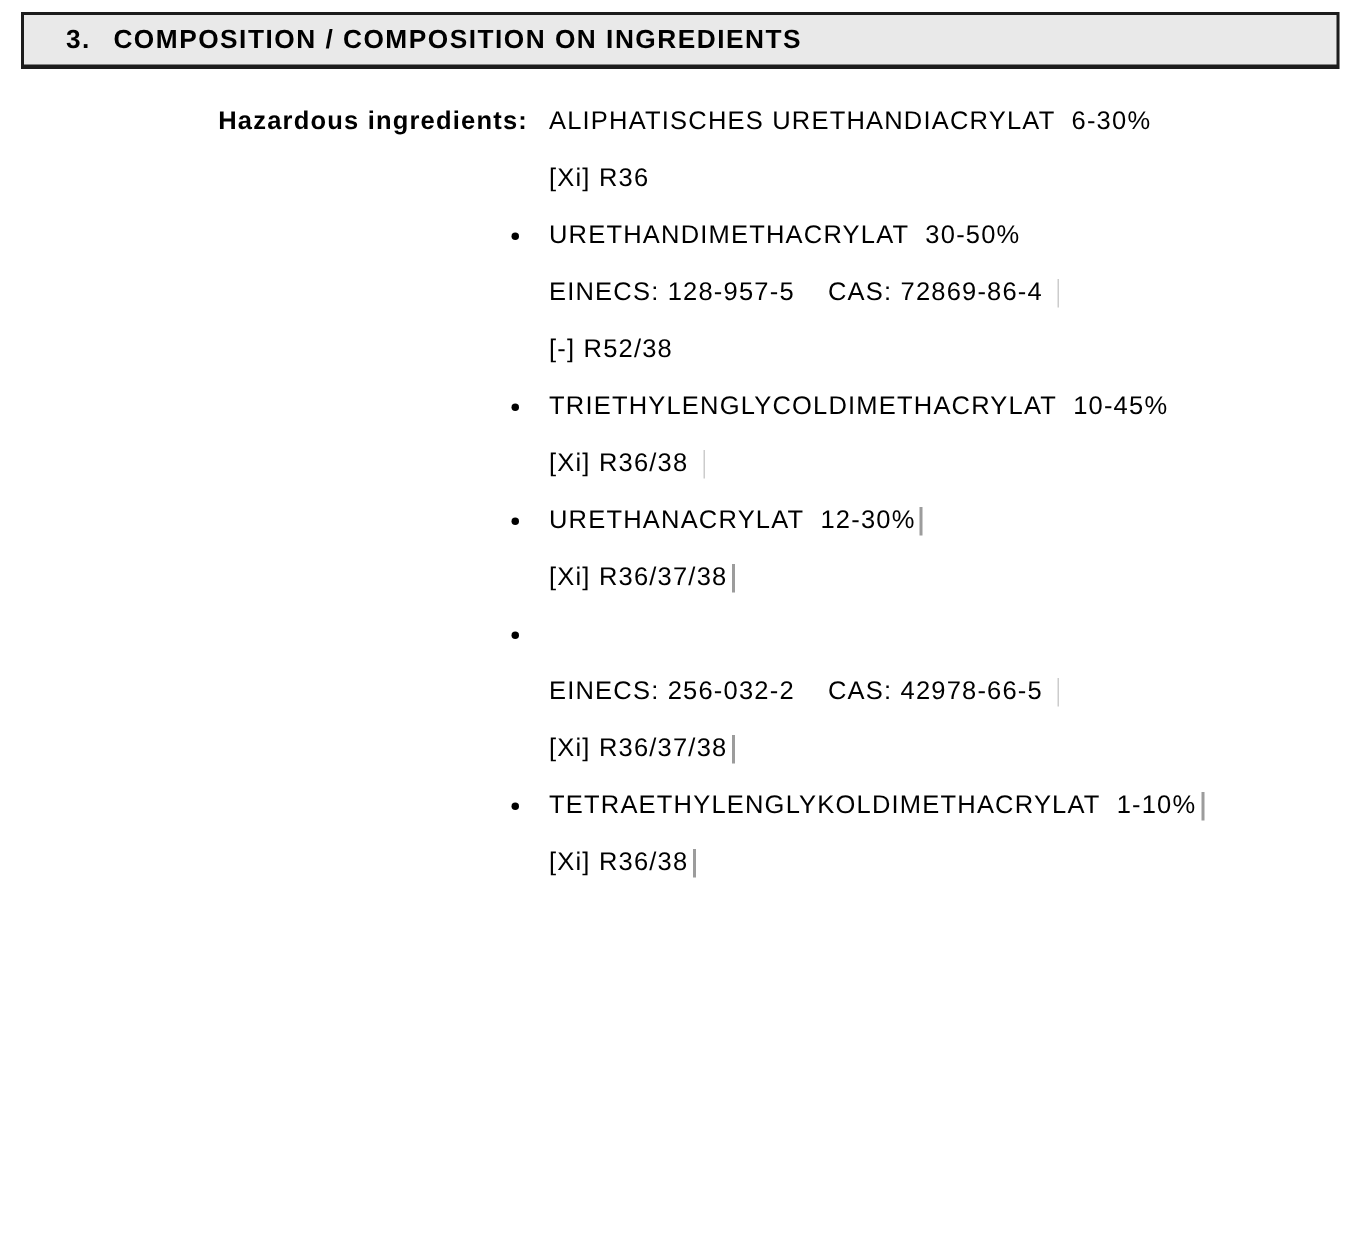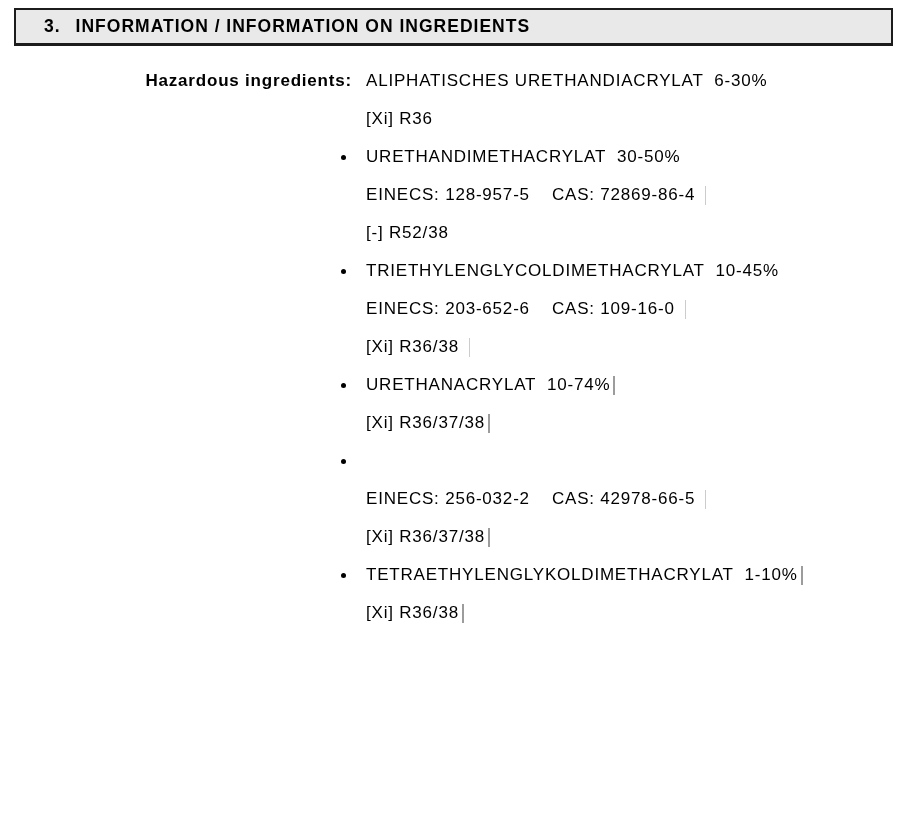--- a/index.html
+++ b/index.html
@@ -59,21 +59,21 @@
     background:#9c9c9c;margin-left:3px;vertical-align:middle;
   }
 </style>
 </head>
 <body>
 
 <div class="page">
 
   <div class="section-header">
     <span class="sec-num">3.</span>
-    <span class="sec-title">INFORMATION / INFORMATION ON INGREDIENTS</span>
+    <span class="sec-title">COMPOSITION / COMPOSITION ON INGREDIENTS</span>
   </div>
 
   <div class="content">
 
     <section class="group">
       <div class="line">
         <span class="row-label">Hazardous ingredients:</span>
         <span class="row-text"><span>ALIPHATISCHES URETHANDIACRYLAT  6-30%</span></span>
       </div>
       <div class="line">
@@ -93,31 +93,28 @@
         <span class="row-text"><span>[-] R52/38</span></span>
       </div>
     </section>
 
     <section class="group">
       <div class="line">
         <i class="bullet"></i>
         <span class="row-text"><span>TRIETHYLENGLYCOLDIMETHACRYLAT  10-45%</span></span>
       </div>
       <div class="line">
-        <span class="row-text"><span>EINECS: 203-652-6    CAS: 109-16-0</span><i class="mark gap"></i></span>
-      </div>
-      <div class="line">
         <span class="row-text"><span>[Xi] R36/38</span><i class="mark gap"></i></span>
       </div>
     </section>
 
     <section class="group">
       <div class="line">
         <i class="bullet"></i>
-        <span class="row-text"><span>URETHANACRYLAT  10-74%</span><i class="mark near"></i></span>
+        <span class="row-text"><span>URETHANACRYLAT  12-30%</span><i class="mark near"></i></span>
       </div>
       <div class="line">
         <span class="row-text"><span>[Xi] R36/37/38</span><i class="mark near"></i></span>
       </div>
     </section>
 
     <section class="group">
       <div class="line">
         <i class="bullet"></i>
       </div>

